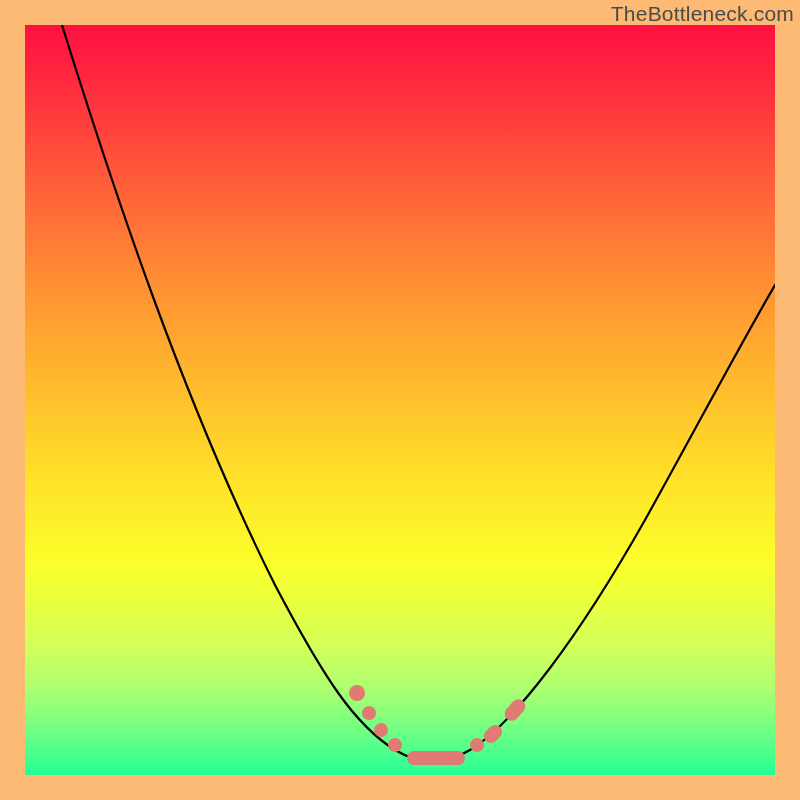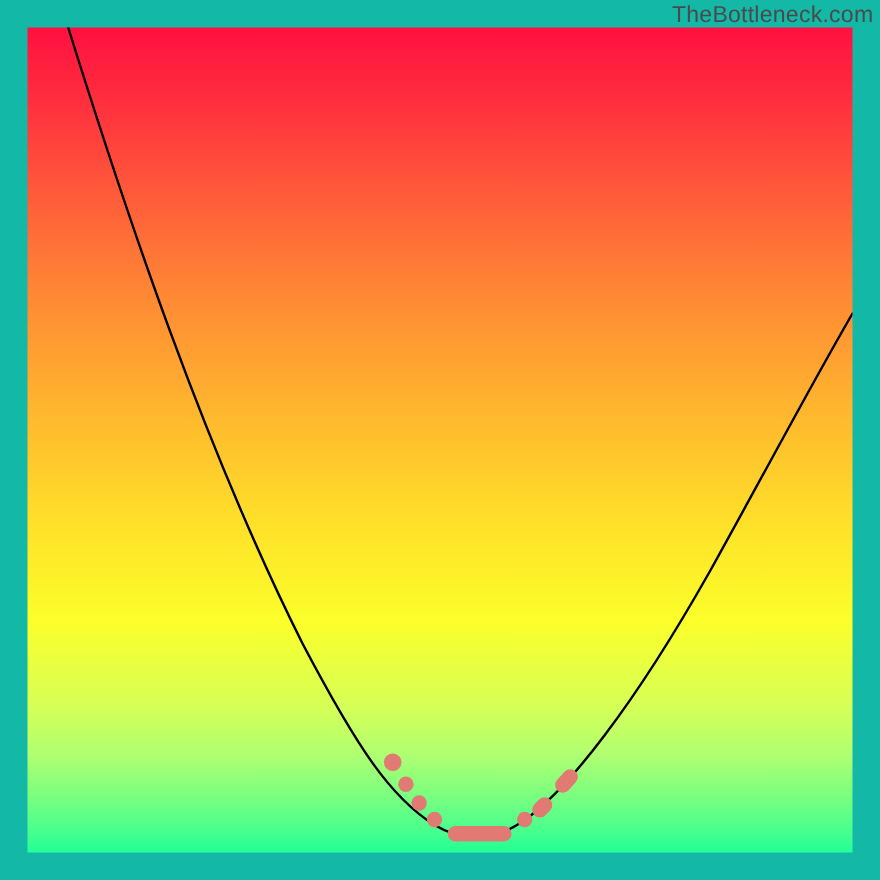--- a/index.html
+++ b/index.html
@@ -9,21 +9,21 @@
     height: 800px;
     overflow: hidden;
     background: #000;
     font-family: Arial, Helvetica, sans-serif;
   }
   .frame {
     position: absolute;
     top: 0; left: 0;
     width: 800px;
     height: 800px;
-    background: #14b8a6;
+    background: #fdba74;
   }
   .plot-area {
     position: absolute;
     top: 25px;
     left: 25px;
     width: 750px;
     height: 750px;
     
     background: linear-gradient(to bottom,
       #ff1040 0%,

